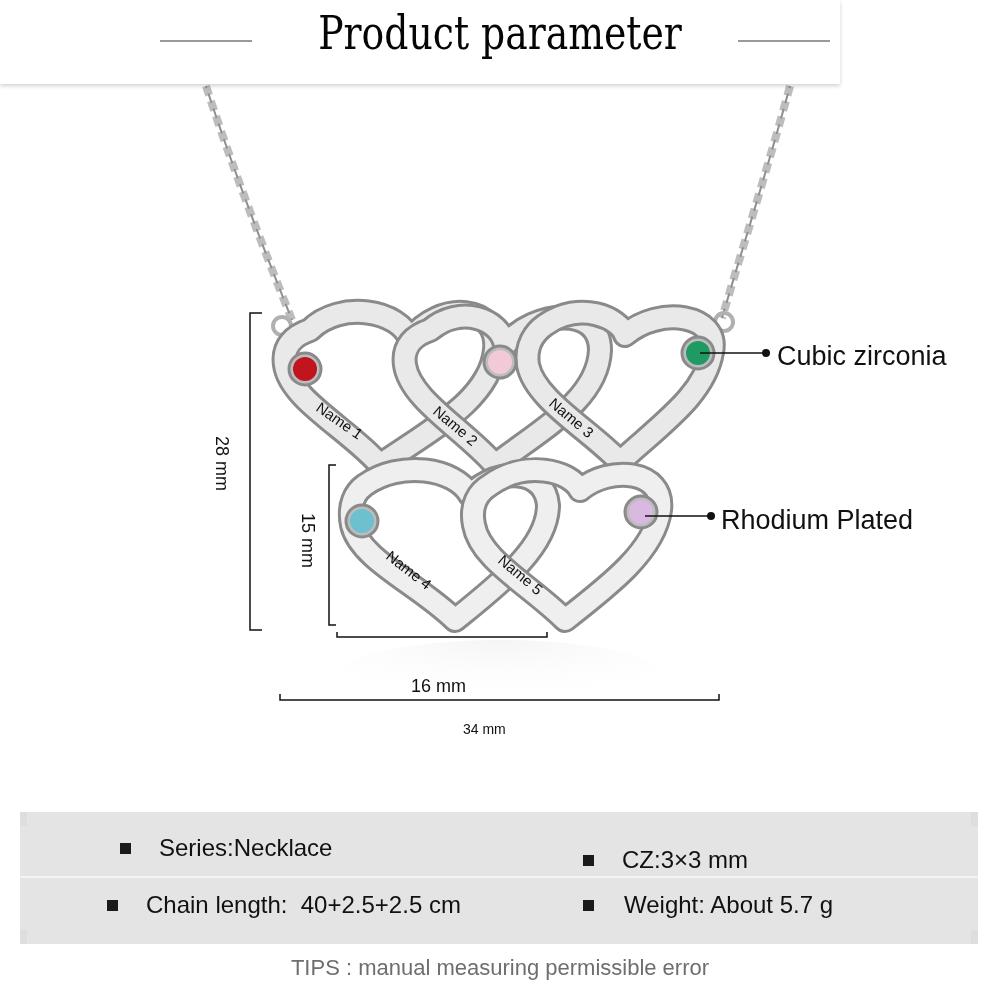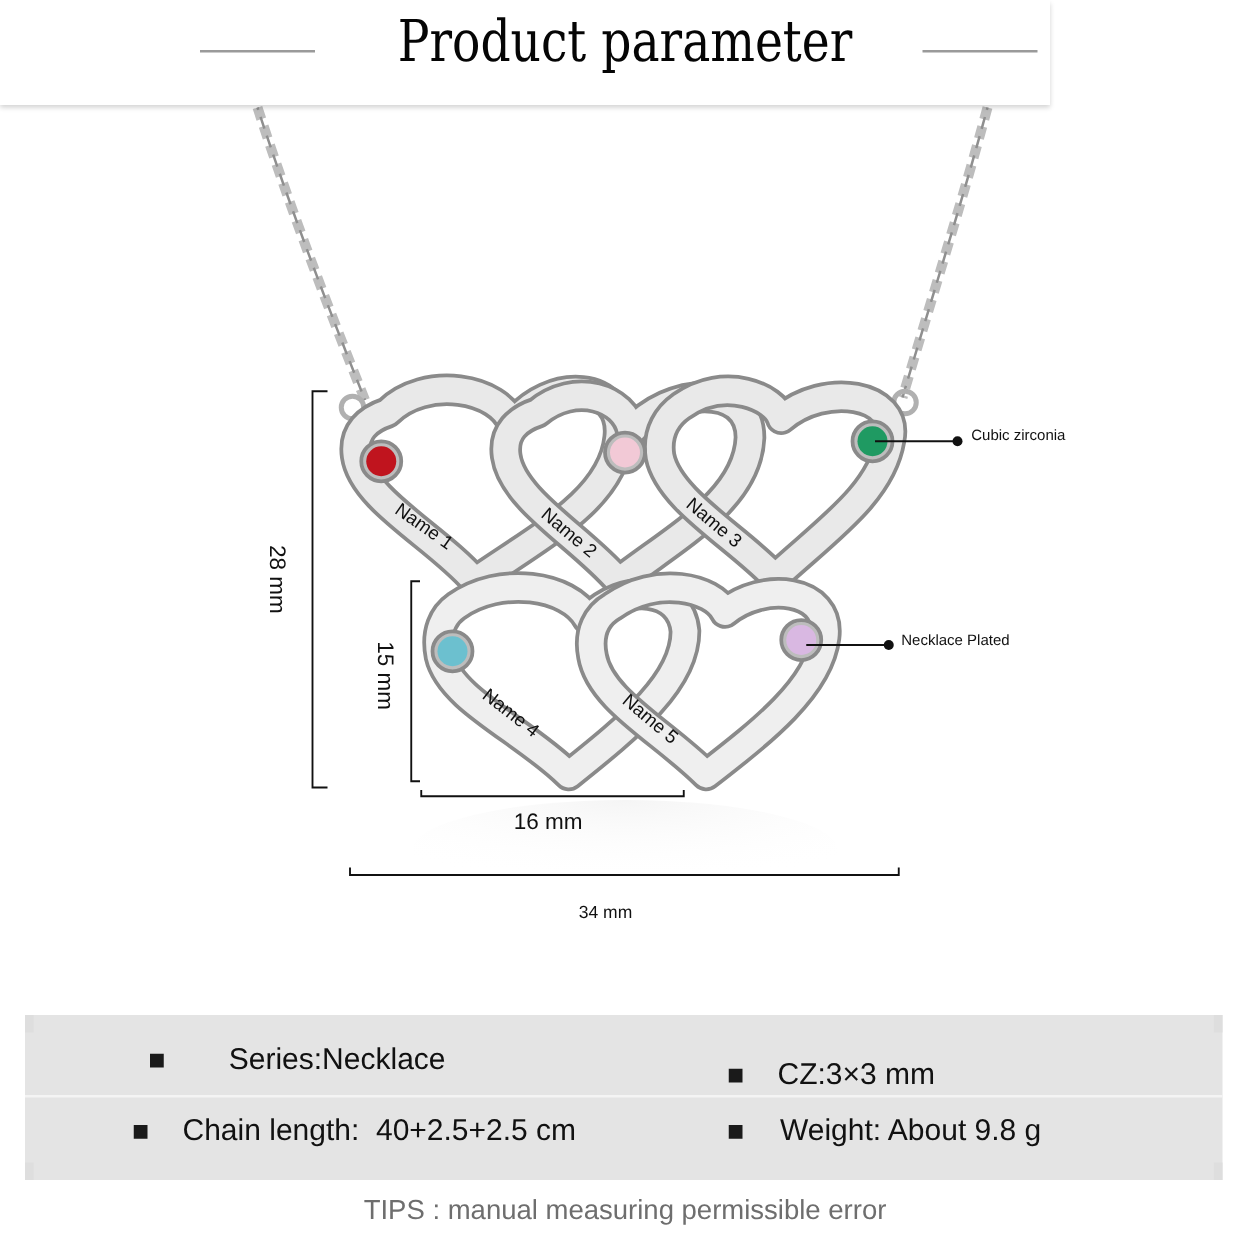--- a/index.html
+++ b/index.html
@@ -22,21 +22,21 @@
       color:#050505;
     }
 
     .stage { position:absolute; left:0; top:84px; width:1000px; height:720px; }
 
     svg.necklace { position:absolute; left:0; top:0; }
 
     .dim-text { position:absolute; font-size:18px; color:#111; white-space:nowrap; }
     .dim-vert { transform:rotate(90deg); transform-origin:left top; }
 
-    .callout-label { position:absolute; font-size:12px; color:#111; white-space:nowrap; }
+    .callout-label { position:absolute; font-size:27px; color:#111; white-space:nowrap; }
 
     .specs {
       position:absolute; left:20px; top:812px; width:958px; height:132px;
       background:#e4e4e4;
     }
     .specs .corner { position:absolute; width:7px; height:14px; background:#dedede; }
     .specs .divider { position:absolute; left:0; top:64px; width:100%; height:2px; background:#f4f4f4; }
     .spec-item { position:absolute; font-size:24px; color:#111; white-space:nowrap; display:flex; align-items:center; }
     .spec-item .bullet { width:11px; height:11px; background:#1a1a1a; display:inline-block; margin-right:28px; }
     .tips {
@@ -134,44 +134,44 @@
 
       <polyline points="337,632 337,637 547,637 547,632"></polyline>
 
       <polyline points="280,694 280,700 719,700 719,694"></polyline>
     </g>
   </svg>
 </div>
 
 <div class="dim-text dim-vert" style="left:232px; top:436px;">28 mm</div>
 <div class="dim-text dim-vert" style="left:318px; top:513px;">15 mm</div>
-<div class="dim-text" style="left:411px; top:647px;">16 mm</div>
+<div class="dim-text" style="left:411px; top:676px;">16 mm</div>
 <div class="dim-text" style="left:463px; top:721px; font-size:14px;">34 mm</div>
 
 <div class="callout-label" style="left:777px; top:341px;">Cubic zirconia</div>
-<div class="callout-label" style="left:721px; top:505px;">Necklace Plated</div>
+<div class="callout-label" style="left:721px; top:505px;">Rhodium Plated</div>
 
 <div class="specs">
   <div class="corner" style="left:0; top:0;"></div>
   <div class="corner" style="right:0; top:0;"></div>
   <div class="corner" style="left:0; bottom:0;"></div>
   <div class="corner" style="right:0; bottom:0;"></div>
   <div class="divider"></div>
 
-  <div class="spec-item" style="left:100px; top:22px;gap:24px;">
+  <div class="spec-item" style="left:100px; top:22px;">
     <span class="bullet"></span>
     <span>Series:Necklace</span>
   </div>
   <div class="spec-item" style="left:563px; top:34px;">
     <span class="bullet"></span>
     <span>CZ:3×3 mm</span>
   </div>
   <div class="spec-item" style="left:87px; top:79px;">
     <span class="bullet"></span>
     <span style="white-space:pre;">Chain length:  40+2.5+2.5 cm</span>
   </div>
   <div class="spec-item" style="left:563px; top:79px;">
     <span class="bullet" style="margin-right:30px;"></span>
-    <span>Weight: About 9.8 g</span>
+    <span>Weight: About 5.7 g</span>
   </div>
 </div>
 
 <div class="tips">TIPS : manual measuring permissible error</div>
 
 </body></html>

